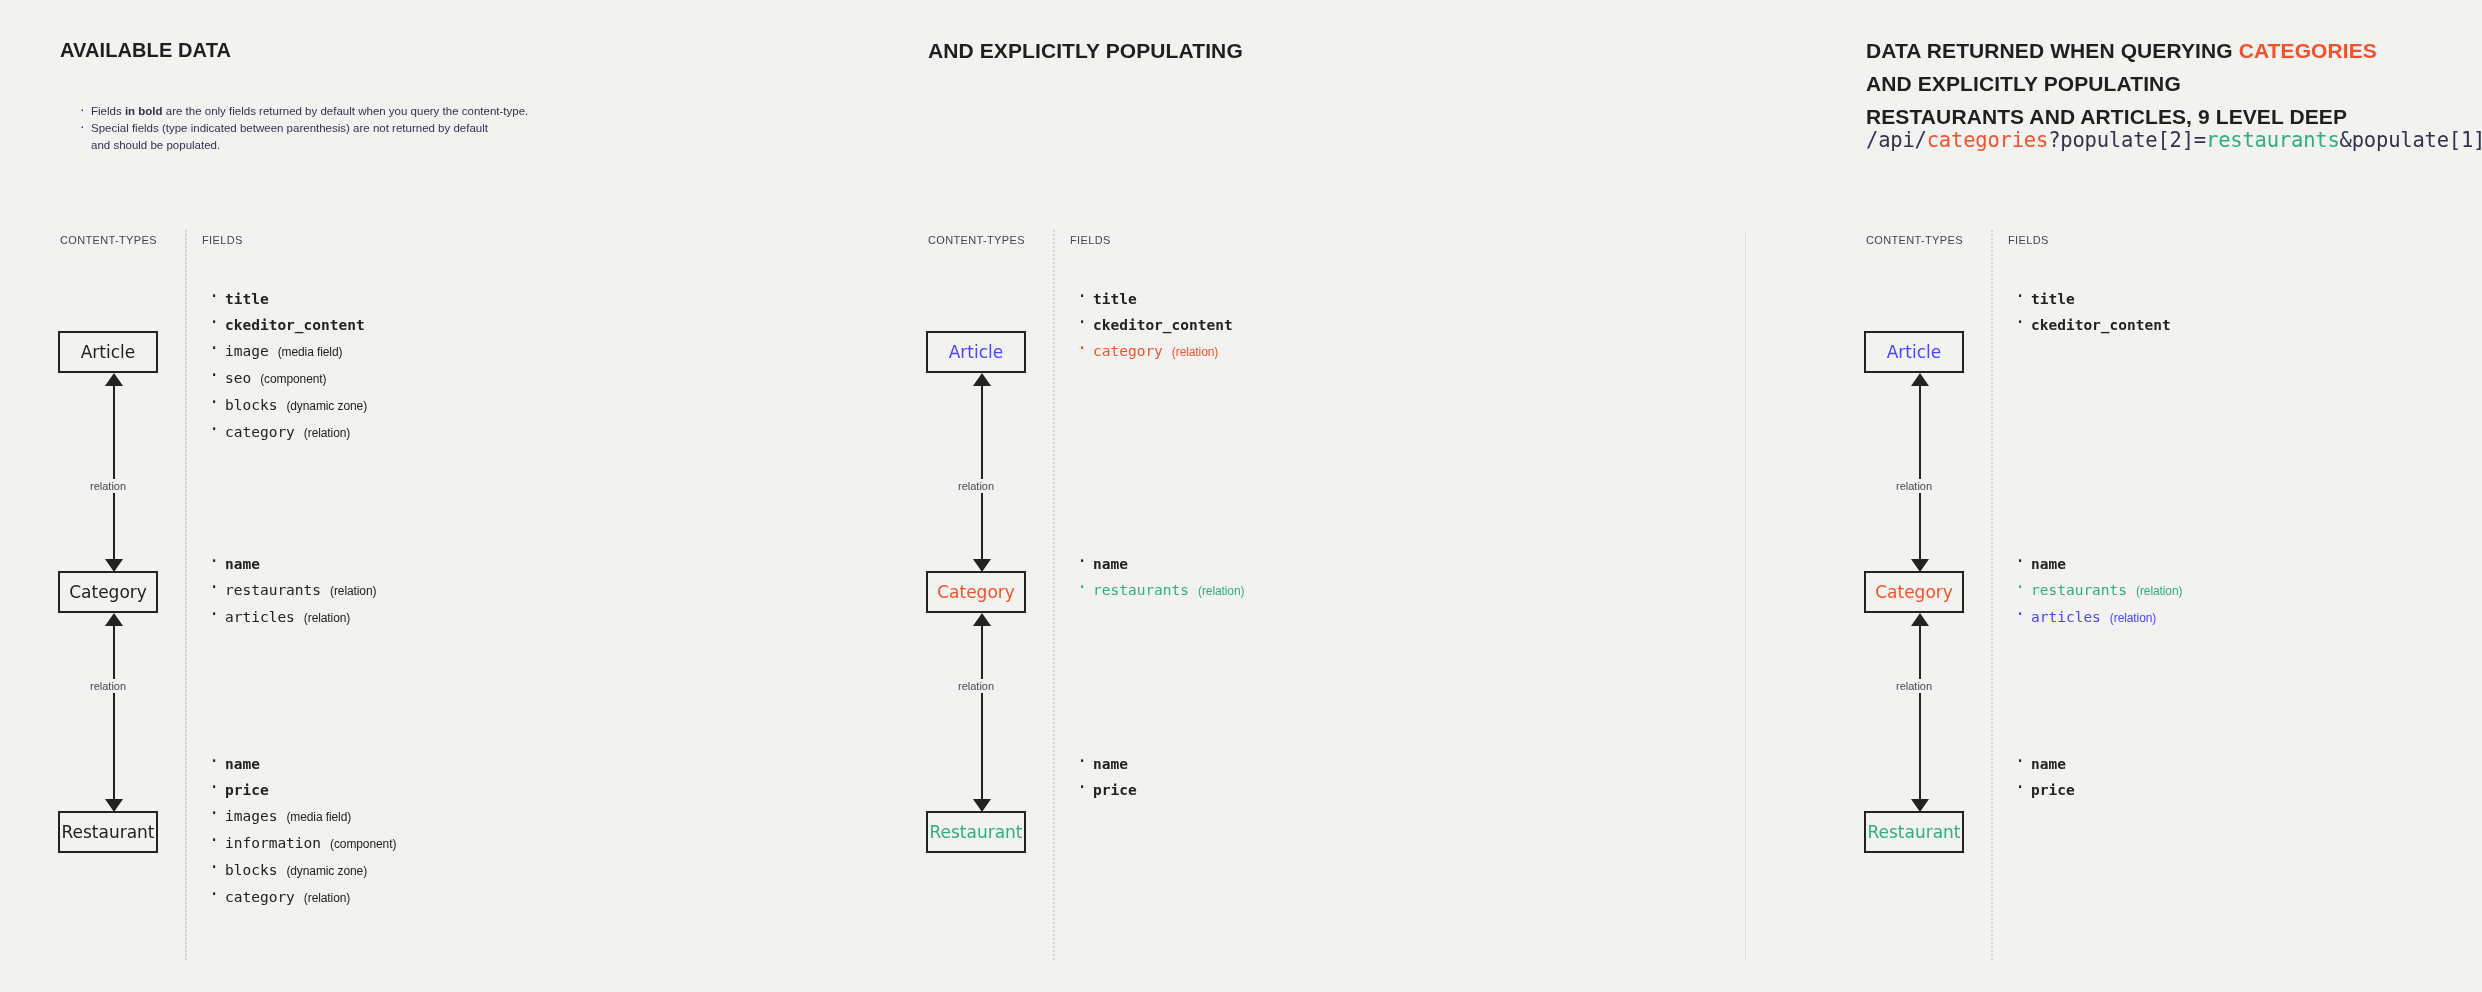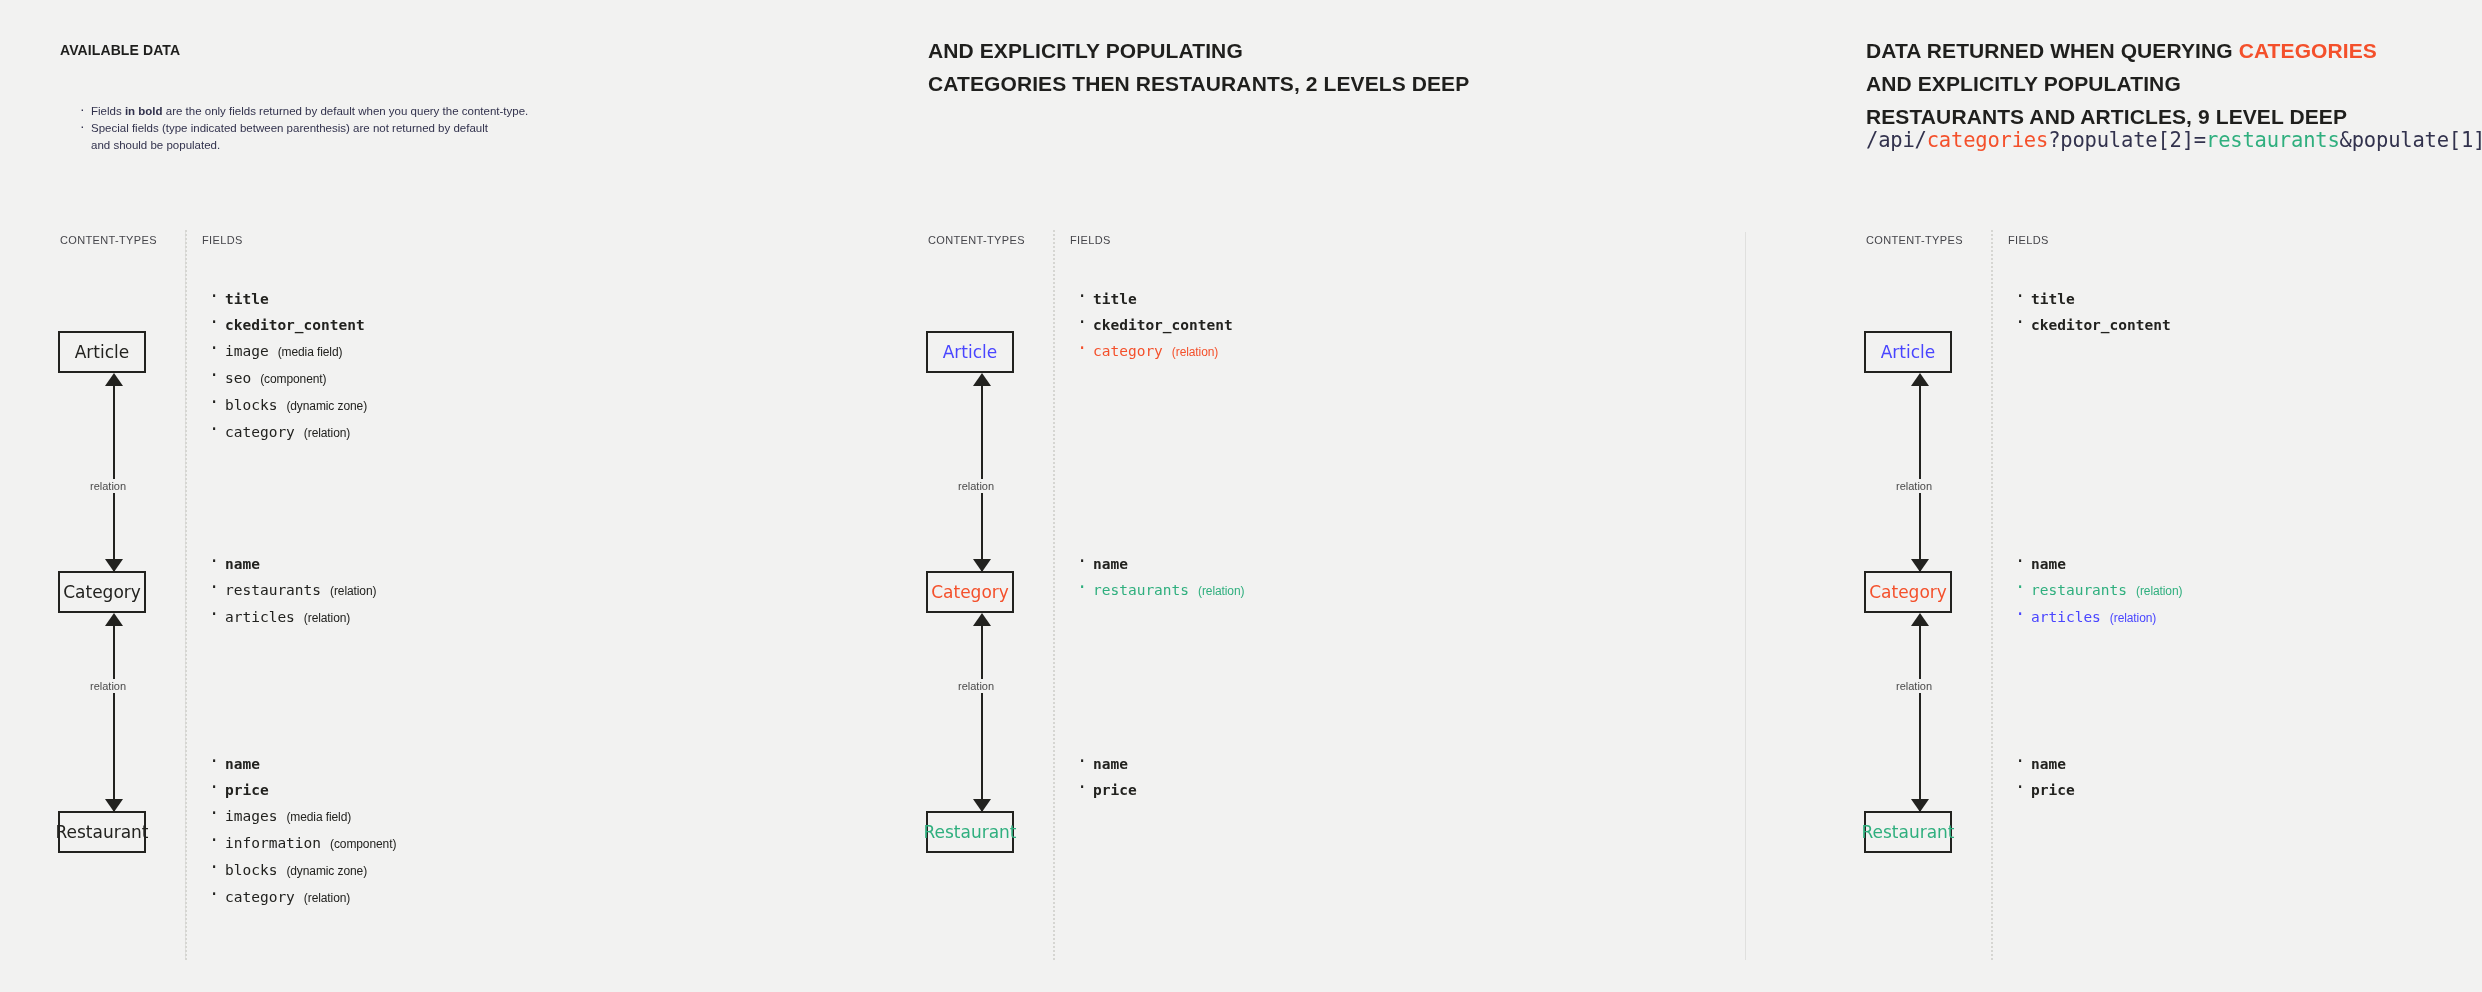--- a/index.html
+++ b/index.html
@@ -116,21 +116,21 @@
     position: absolute;
     top: 230px;
     width: 0px;
     height: 730px;
     border-left: 2px dotted #d6d6d2;
   }
 
   
   .ct-box {
     position: absolute;
-    width: 88px;
+    width: 100px;
     height: 42px;
     border: 2.5px solid #22221f;
     background: #f2f2f1;
     display: flex;
     align-items: center;
     justify-content: center;
     font-family: "DejaVu Sans", sans-serif;
     font-size: 17px;
     color: #22221f;
     box-sizing: border-box;
@@ -200,21 +200,21 @@
 </head>
 <body>
 
 <div class="board">
 
   <div class="panel-rule rule-a"></div>
   <div class="panel-rule rule-b"></div>
 
   <div class="panel panel-1">
     <div class="heading-block" style="left:60px;">
-      <div class="heading-line" style="font-size:14px;">AVAILABLE DATA</div>
+      <div class="heading-line" style="font-size:20px;">AVAILABLE DATA</div>
     </div>
 
     <div class="bullets" style="left:62px; top:88px;">
       <ul>
         <li><span>Fields <b>in bold</b> are the only fields returned by default when you query the content-type.</span></li>
         <li><span>Special fields (type indicated between parenthesis) are not returned by default<br>and should be populated.</span></li>
       </ul>
     </div>
 
     <div class="caption" style="left:60px;">CONTENT-TYPES</div>
@@ -255,21 +255,20 @@
         <div class="field-row"><span class="fname">images</span><span class="ftype">(media field)</span></div>
         <div class="field-row"><span class="fname">information</span><span class="ftype">(component)</span></div>
         <div class="field-row"><span class="fname">blocks</span><span class="ftype">(dynamic zone)</span></div>
         <div class="field-row"><span class="fname">category</span><span class="ftype">(relation)</span></div>
       </div>
   </div>
 
   <div class="panel panel-2">
     <div class="heading-block" id="p1head" style="left:70px;">
         <div class="heading-line"><span>AND EXPLICITLY POPULATING</span></div>
-        <div class="heading-line"><span>CATEGORIES THEN RESTAURANTS, 2 LEVELS DEEP</span></div>
       </div>
 
     <div class="caption" style="left:70px;">CONTENT-TYPES</div>
     <div class="caption" style="left:212px;">FIELDS</div>
 
     <div class="dotted-rule" style="left:195px;"></div>
 
     <div class="ct-box" style="left:68px; top:331px;">
         <span class="accent-blue">Article</span>
       </div>

